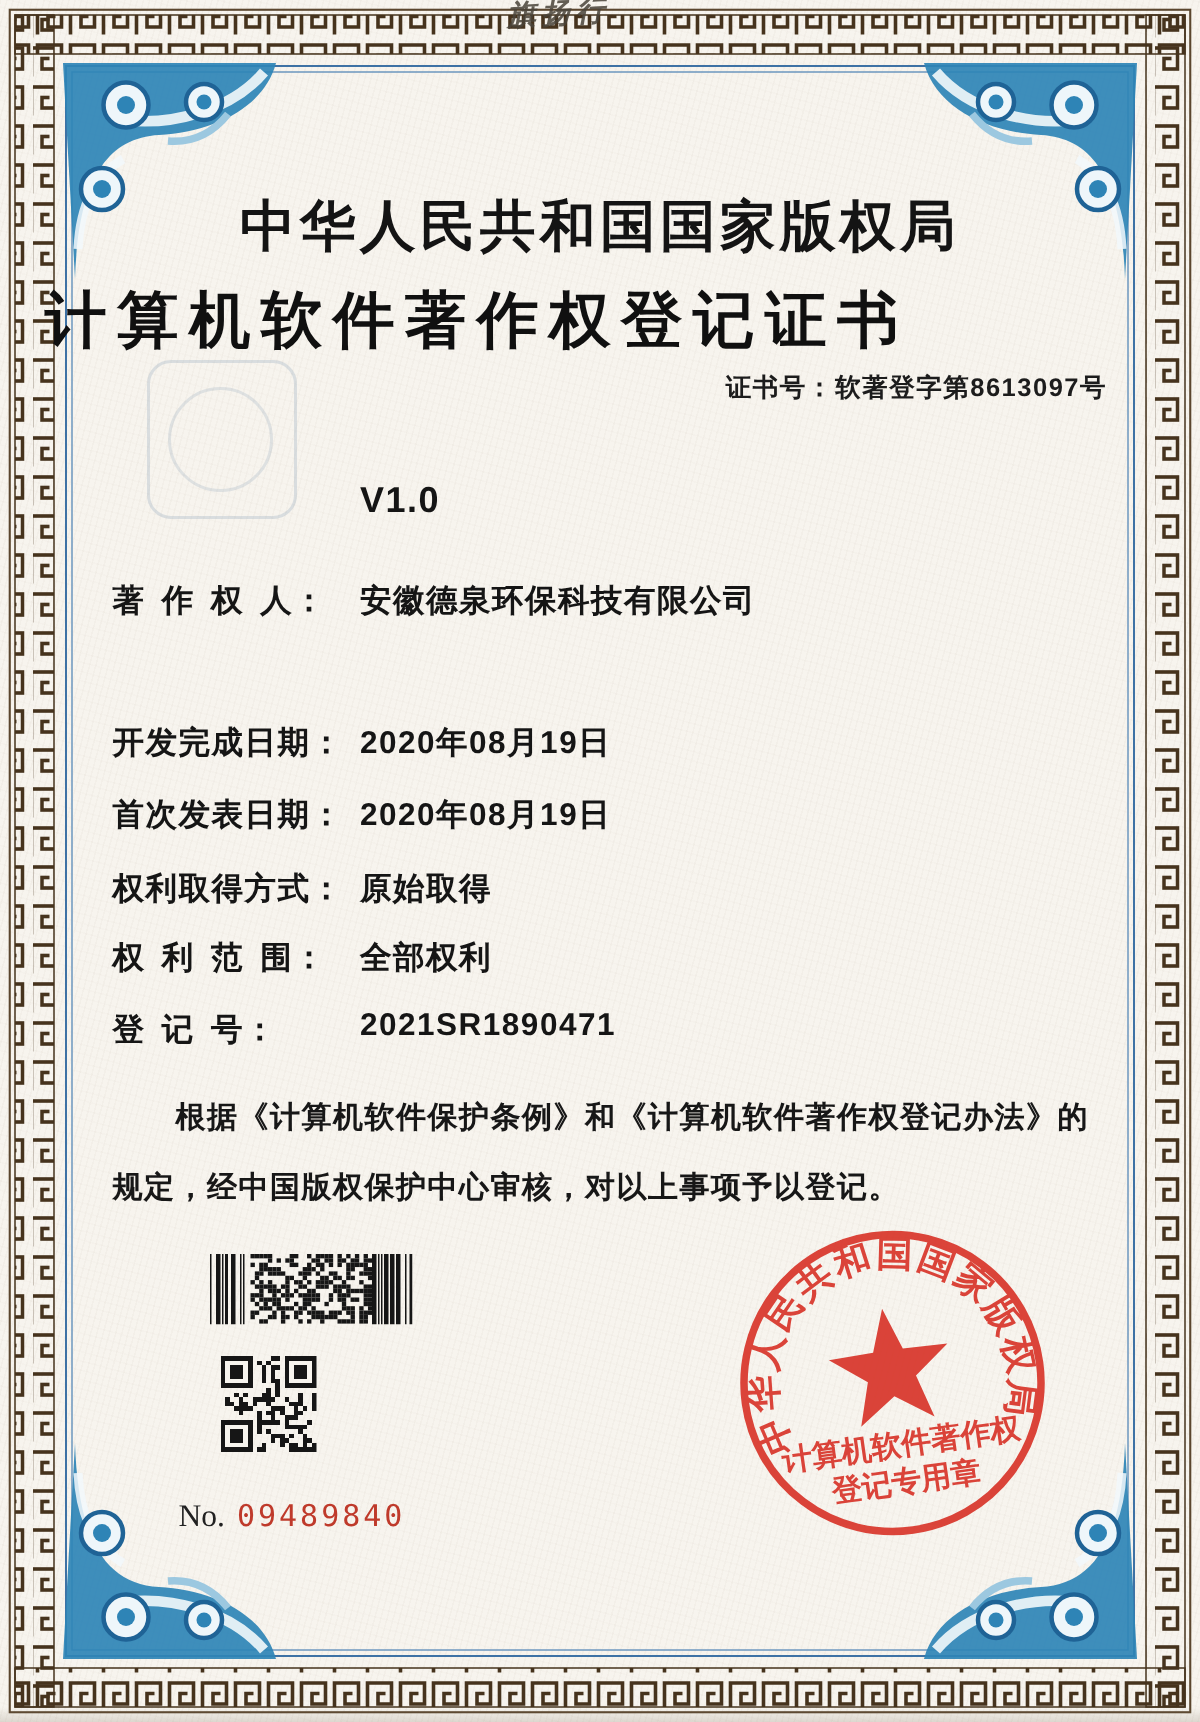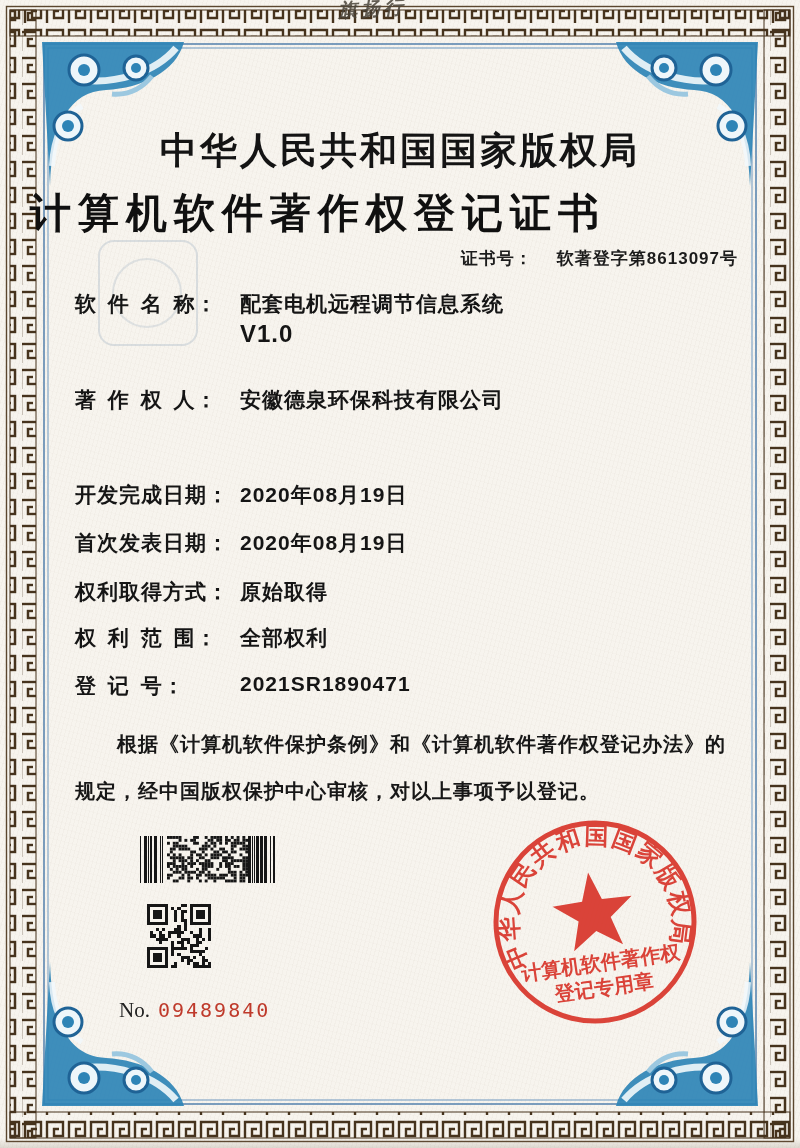--- a/index.html
+++ b/index.html
@@ -24,21 +24,21 @@
   }
   .cert-title{
     position:absolute;left:0;top:186px;width:636px;text-align:center;
     font-size:41px;font-weight:bold;letter-spacing:7px;color:#101010;
   }
   .cert-no{
     position:absolute;right:62px;top:247px;
     font-family:"Liberation Sans", sans-serif;
     font-size:17px;font-weight:bold;color:#1c1c1c;letter-spacing:1px;
   }
-  .cert-no .lbl{margin-right:24px;}
+  .cert-no .lbl{margin-right:1px;}
   .faint-stamp{
     position:absolute;left:98px;top:240px;width:96px;height:102px;
     border:2px solid rgba(148,168,188,.30);border-radius:16px;
   }
   .faint-stamp::after{
     content:"";position:absolute;left:12px;top:16px;width:66px;height:66px;
     border:2px solid rgba(148,168,188,.25);border-radius:50%;
   }
   .row{position:absolute;left:75px;width:660px;
     font-family:"Liberation Sans", sans-serif;font-weight:bold;font-size:21px;color:#151515;}
@@ -113,24 +113,20 @@
   <div class="authority">中华人民共和国国家版权局</div>
 
   <div class="cert-title">计算机软件著作权登记证书</div>
 
   <div class="cert-no">
     <span class="lbl">证书号：</span><span class="val">软著登字第8613097号</span>
   </div>
 
   <div class="faint-stamp"></div>
 
-  <div class="row" style="top:290px">
-    <span class="lbl">软 件 名 称：</span>
-    <span class="val">配套电机远程调节信息系统</span>
-  </div>
   <div class="val2">V1.0</div>
 
   <div class="row" style="top:386px">
     <span class="lbl">著 作 权 人：</span>
     <span class="val">安徽德泉环保科技有限公司</span>
   </div>
 
   <div class="row" style="top:481px">
     <span class="lbl">开发完成日期：</span>
     <span class="val">2020年08月19日</span>

